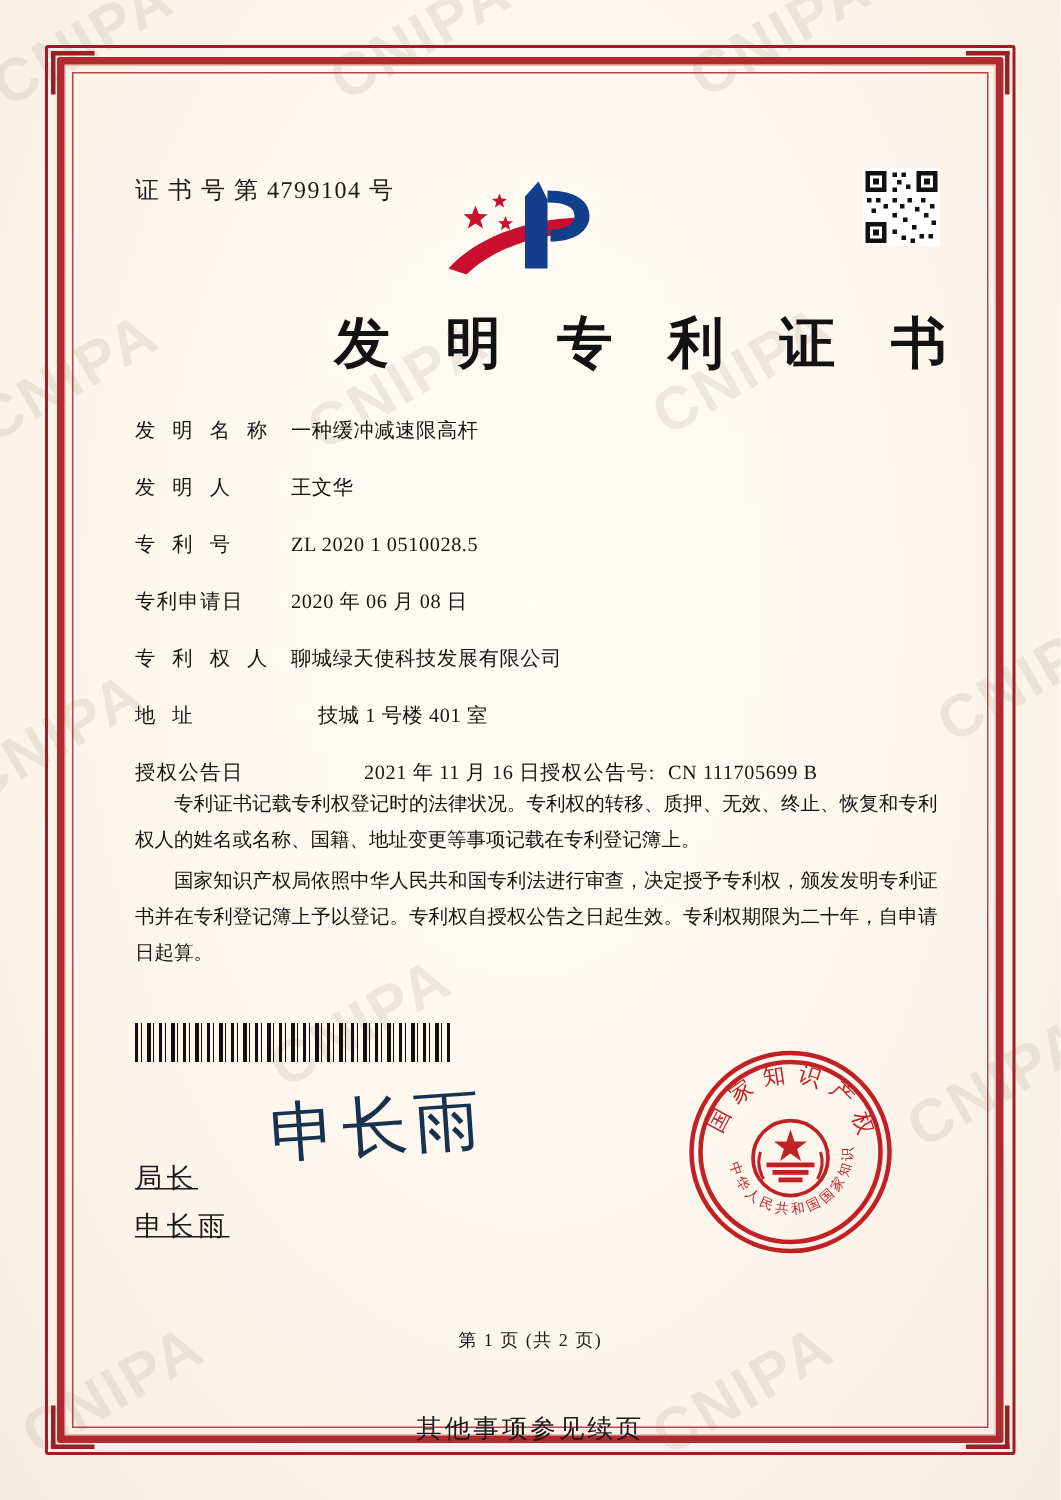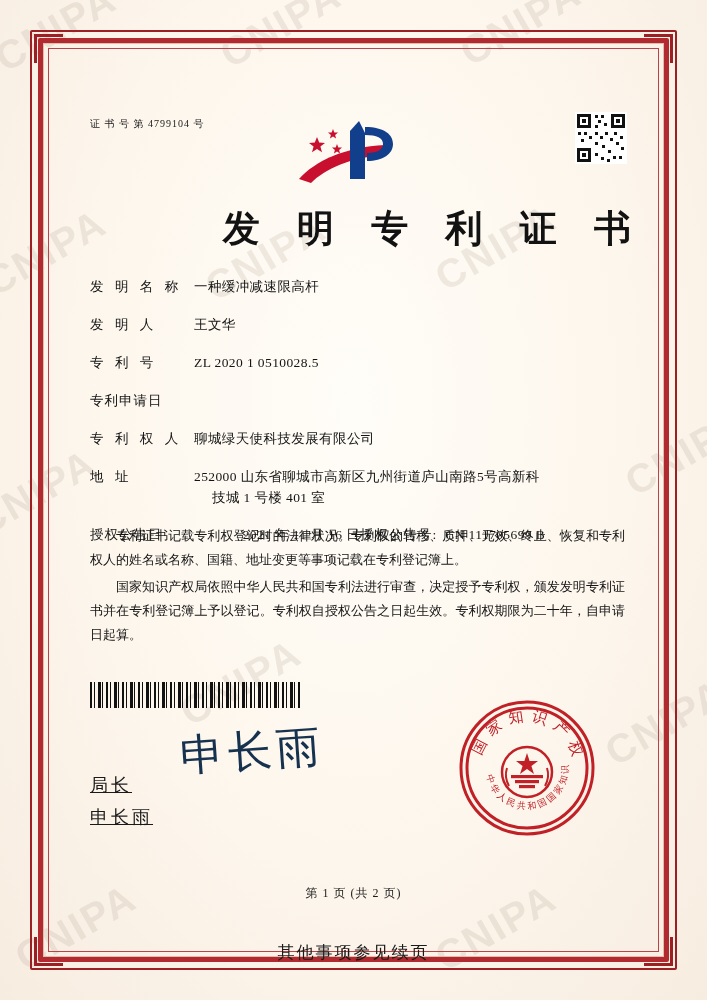--- a/index.html
+++ b/index.html
@@ -66,21 +66,21 @@
 
   
   .content {
     position: absolute;
     left: 62px; top: 62px; right: 62px; bottom: 62px;
   }
 
   .cert-no {
     position: absolute;
     left: 28px; top: 55px;
-    font-size: 10px;
+    font-size: 16px;
     letter-spacing: 1px;
     color: #1a1a1a;
   }
 
   .qr {
     position: absolute;
     right: 18px; top: 50px;
     width: 52px; height: 52px;
   }
 
@@ -305,31 +305,31 @@
         <div class="fvalue">王文华</div>
       </div>
 
       <div class="frow">
         <div class="flabel">专 利 号</div>
         <div class="fvalue">ZL 2020 1 0510028.5</div>
       </div>
 
       <div class="frow">
         <div class="flabel tight">专利申请日</div>
+        <div class="fvalue">2020 年 06 月 08 日</div>
       </div>
 
       <div class="frow">
         <div class="flabel">专 利 权 人</div>
         <div class="fvalue">聊城绿天使科技发展有限公司</div>
       </div>
 
       <div class="frow">
         <div class="flabel">地 址</div>
         <div class="fvalue">
-          <span>252000 山东省聊城市高新区九州街道庐山南路5号高新科</span>
           <span class="l2">技城 1 号楼 401 室</span>
         </div>
       </div>
 
       <div class="frow dual">
         <div class="flabel tight">授权公告日</div>
         <div class="fvalue">
           <span class="seg1">2021 年 11 月 16 日</span>
           <span class="lbl2">授权公告号:</span>
           <span>CN 111705699 B</span>

